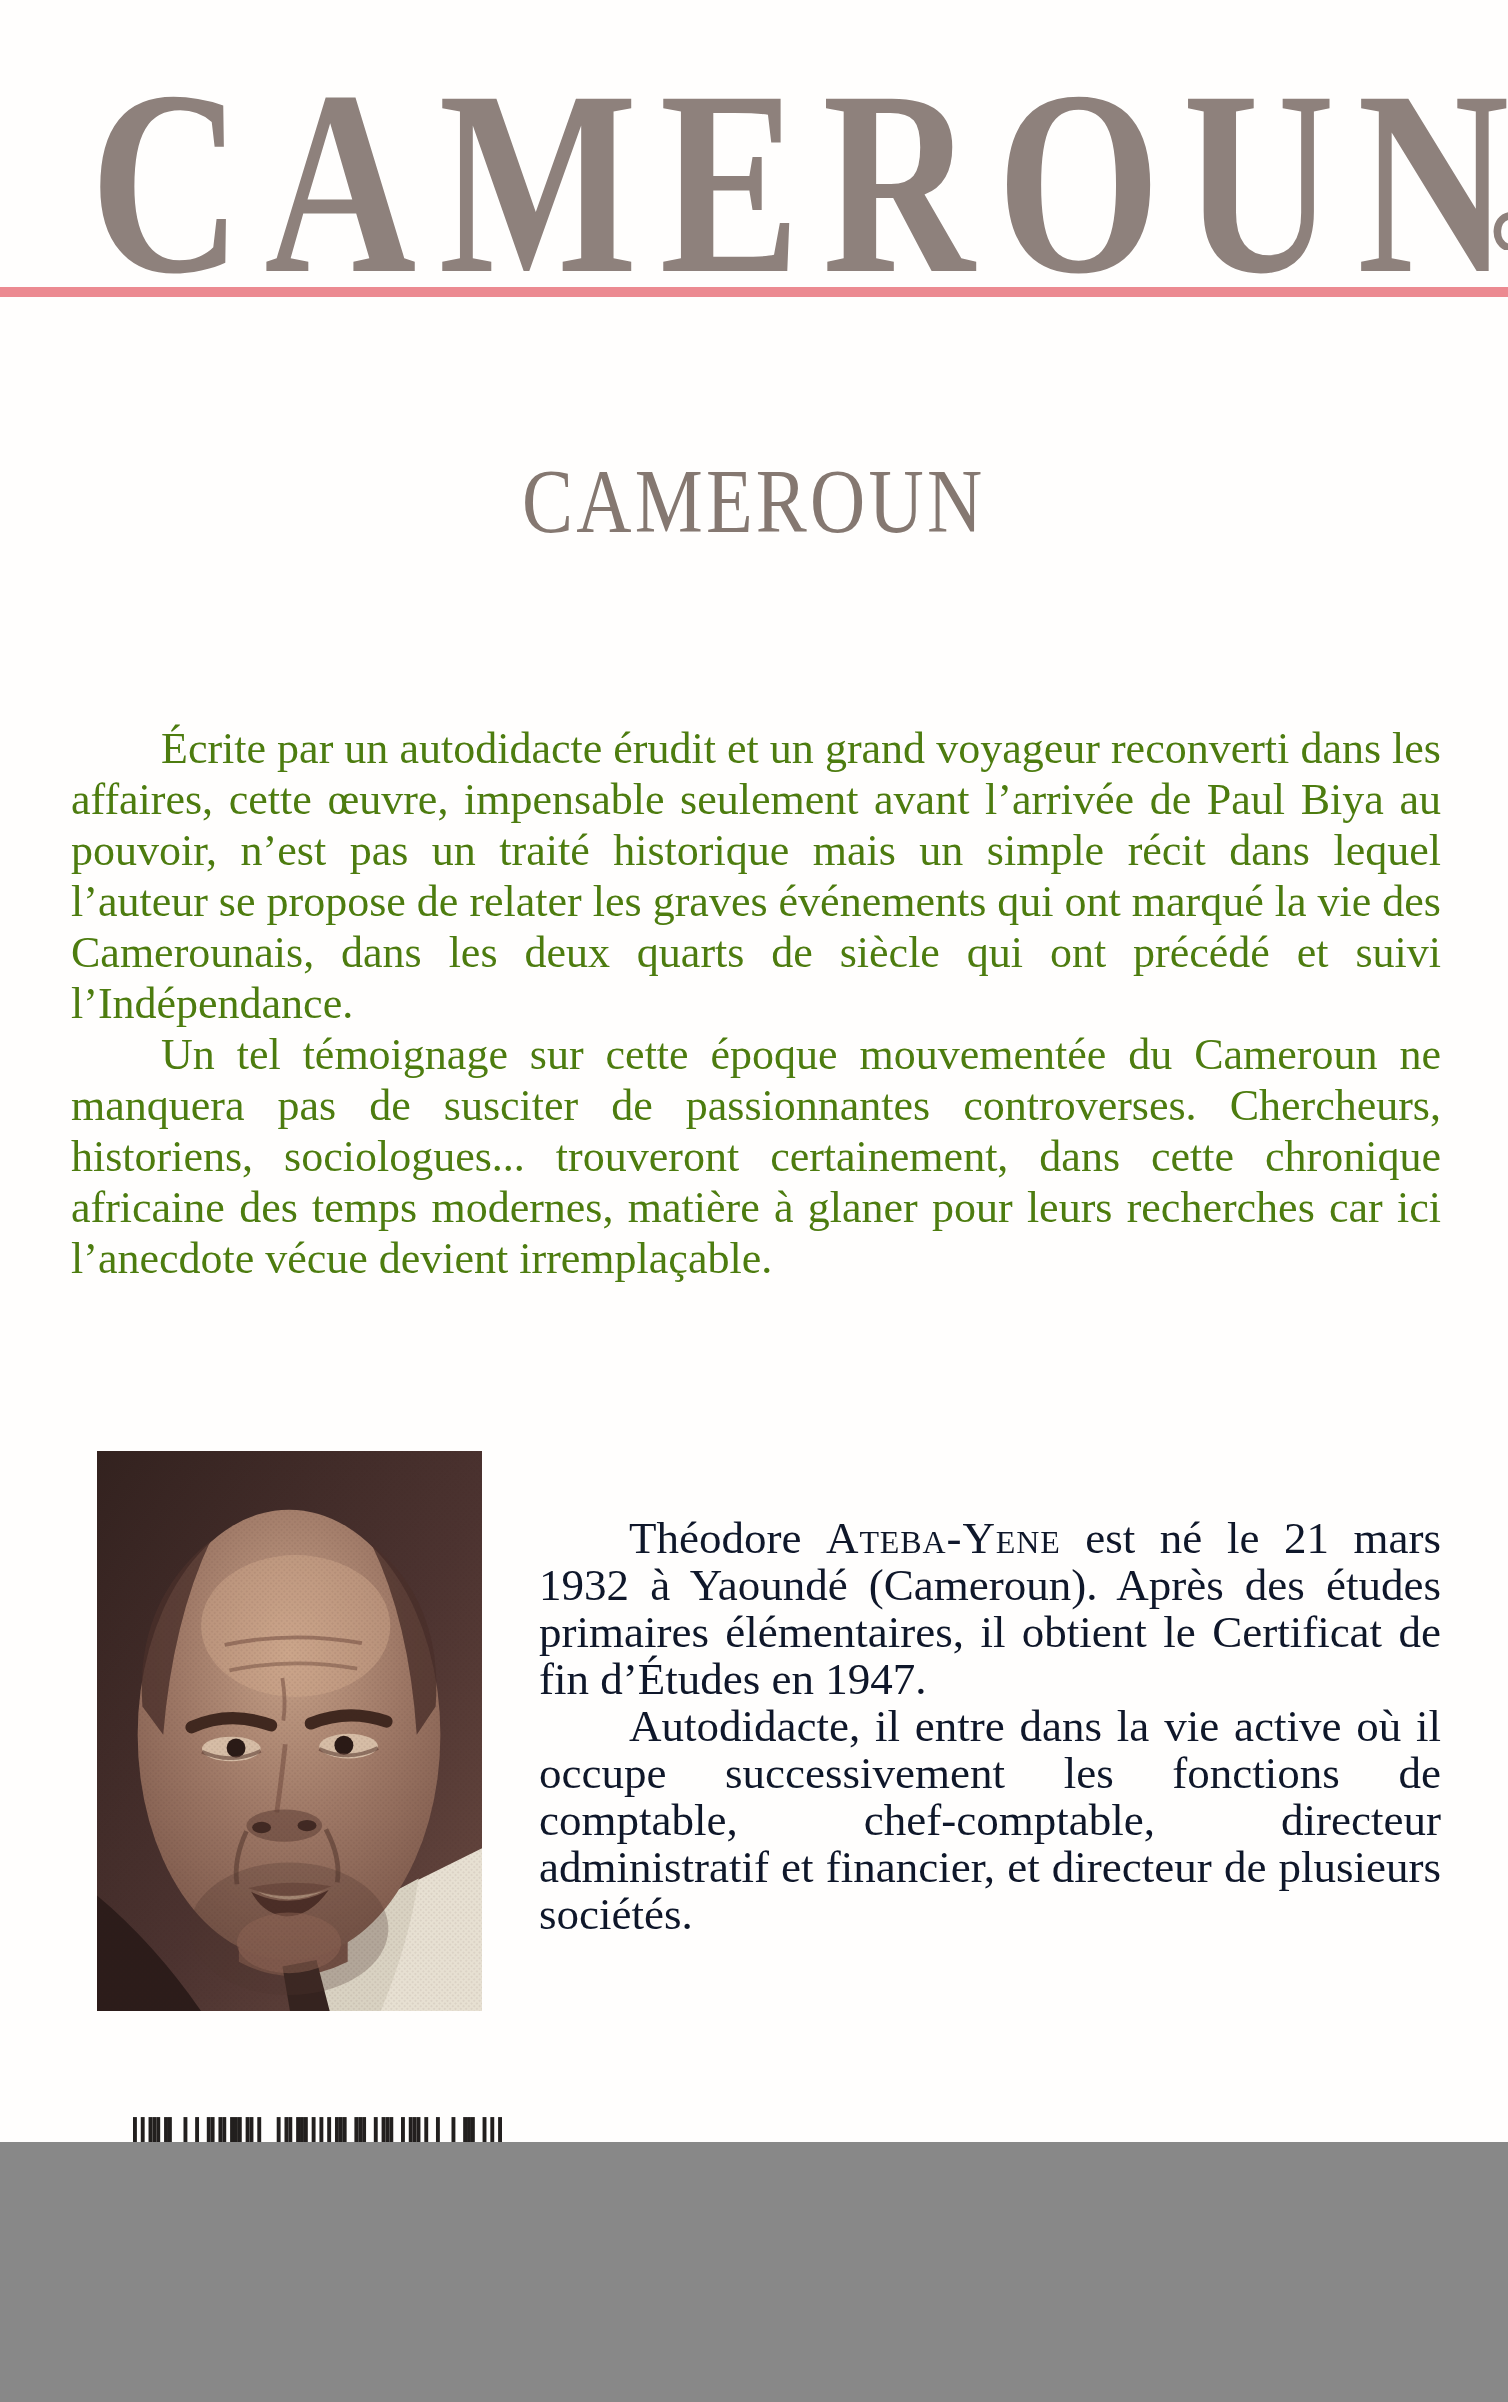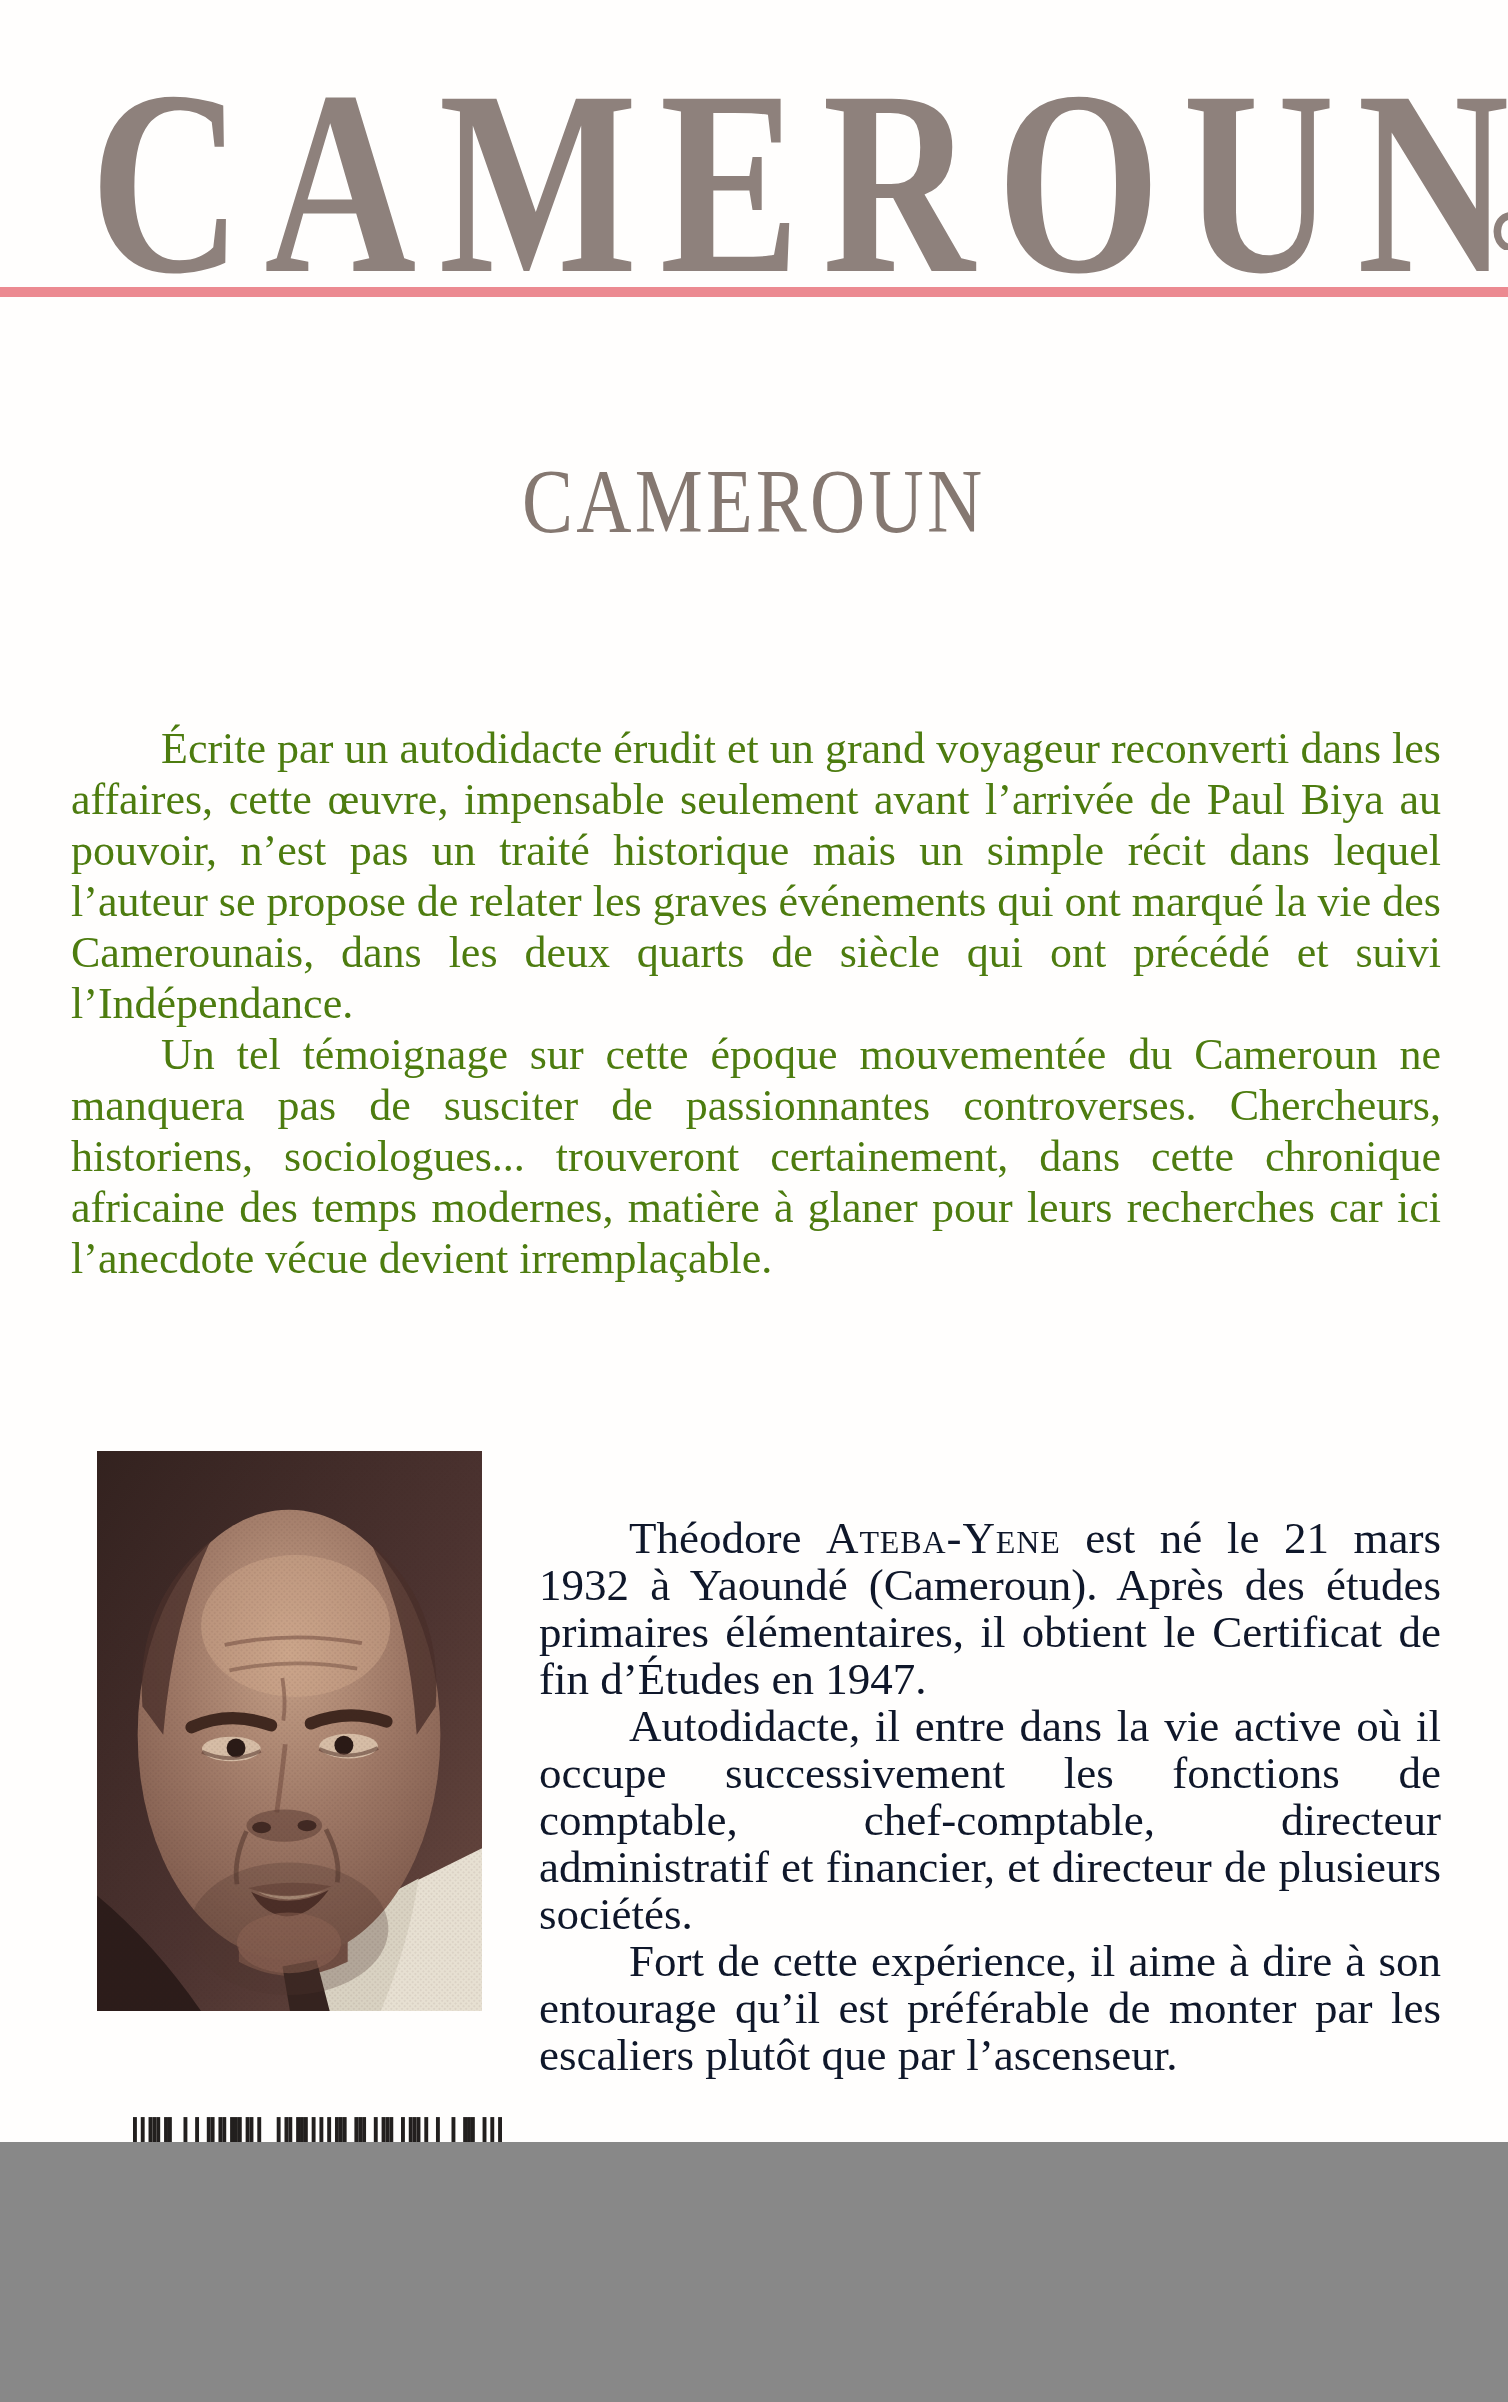--- a/index.html
+++ b/index.html
@@ -127,21 +127,20 @@
       <path d="M170,466 Q203,476 240,465 Q222,474 203,474 Q184,474 170,466 Z" fill="#c3a58c"></path>
       <ellipse cx="203" cy="505" rx="105" ry="70" fill="#503630" opacity="0.28"></ellipse>
       <ellipse cx="203" cy="520" rx="55" ry="32" fill="#8d6453" opacity="0.5"></ellipse>
       <rect width="407" height="592" fill="url(#phalf)"></rect>
     </svg>
   </div>
 
   <div class="bio">
     <p><span>Théodore </span><span class="smallcaps">Ateba-Yene</span><span> est né le 21 mars 1932 à Yaoundé (Cameroun). Après des études primaires élémentaires, il obtient le Certificat de fin d’Études en 1947.</span></p>
     <p>Autodidacte, il entre dans la vie active où il occupe successivement les fonctions de comptable, chef-comptable, directeur administratif et financier, et directeur de plusieurs sociétés.</p>
-    <p>Fort de cette expérience, il aime à dire à son entourage qu’il est préférable de monter par les escaliers plutôt que par l’ascenseur.</p>
   </div>
 
   <div class="barcode">
     <svg id="barcode-svg" width="369" height="214" viewBox="0 0 390 226">
         <rect x="0.00" y="0" width="4.11" height="222" fill="#221f1e"></rect>
         <rect x="8.21" y="0" width="4.11" height="222" fill="#221f1e"></rect>
         <rect x="16.42" y="0" width="4.11" height="180" fill="#221f1e"></rect>
         <rect x="20.53" y="0" width="4.11" height="180" fill="#221f1e"></rect>
         <rect x="24.63" y="0" width="4.11" height="180" fill="#221f1e"></rect>
         <rect x="32.84" y="0" width="4.11" height="180" fill="#221f1e"></rect>

